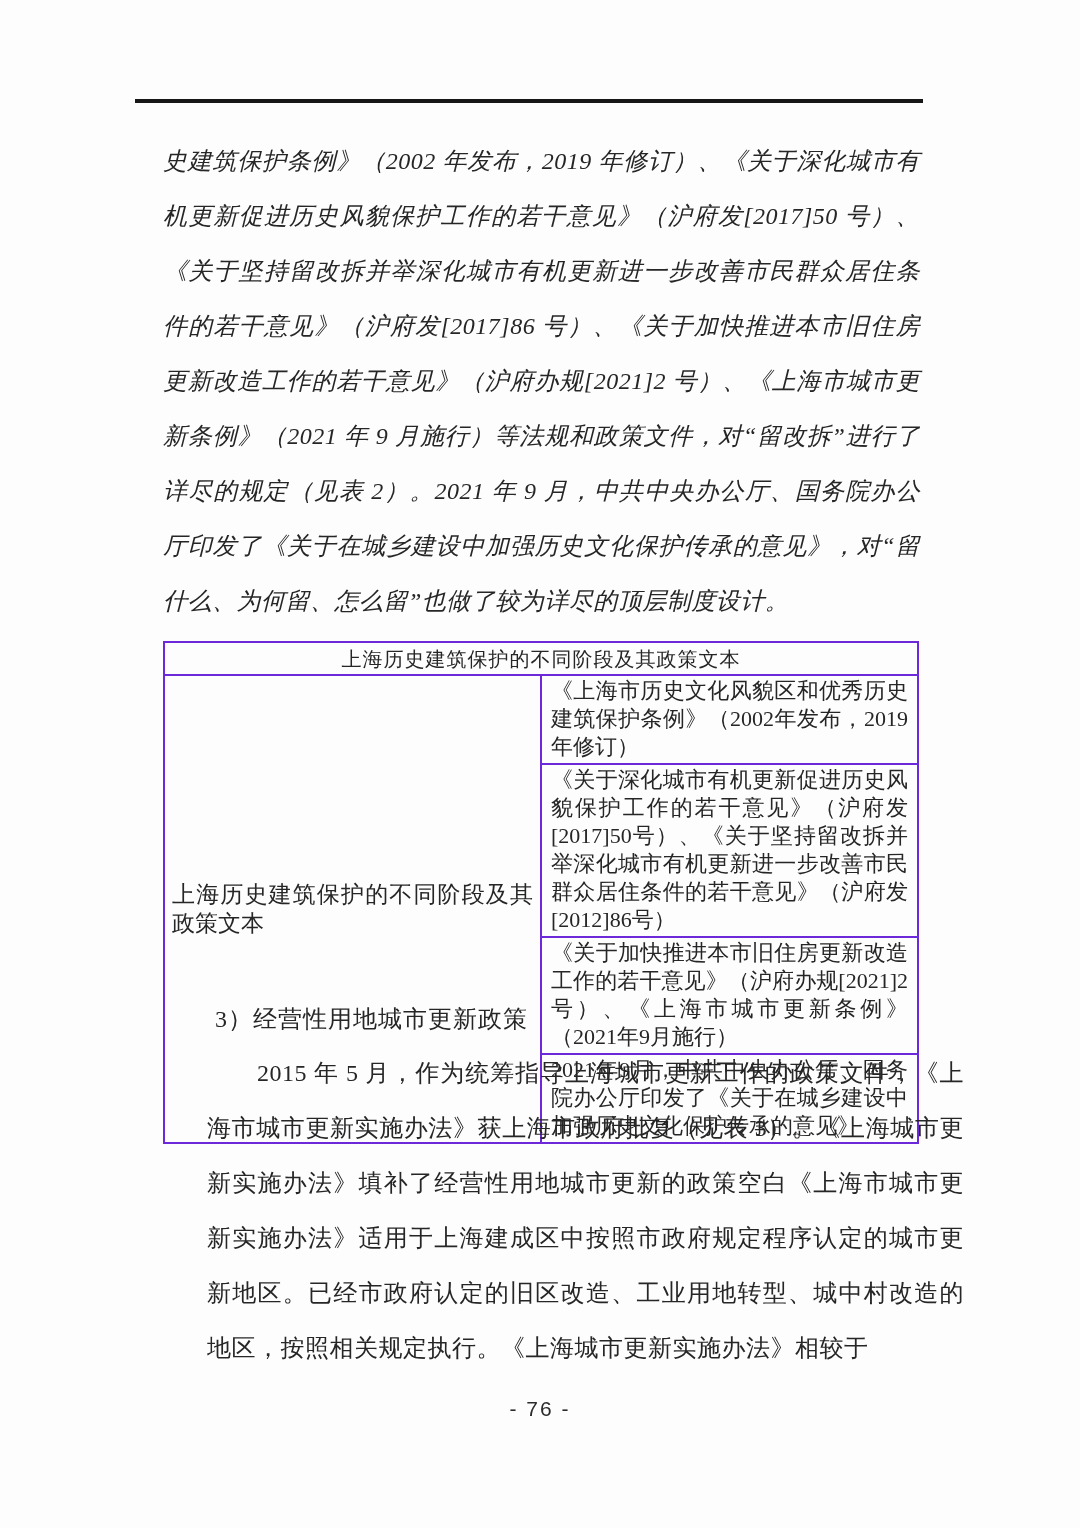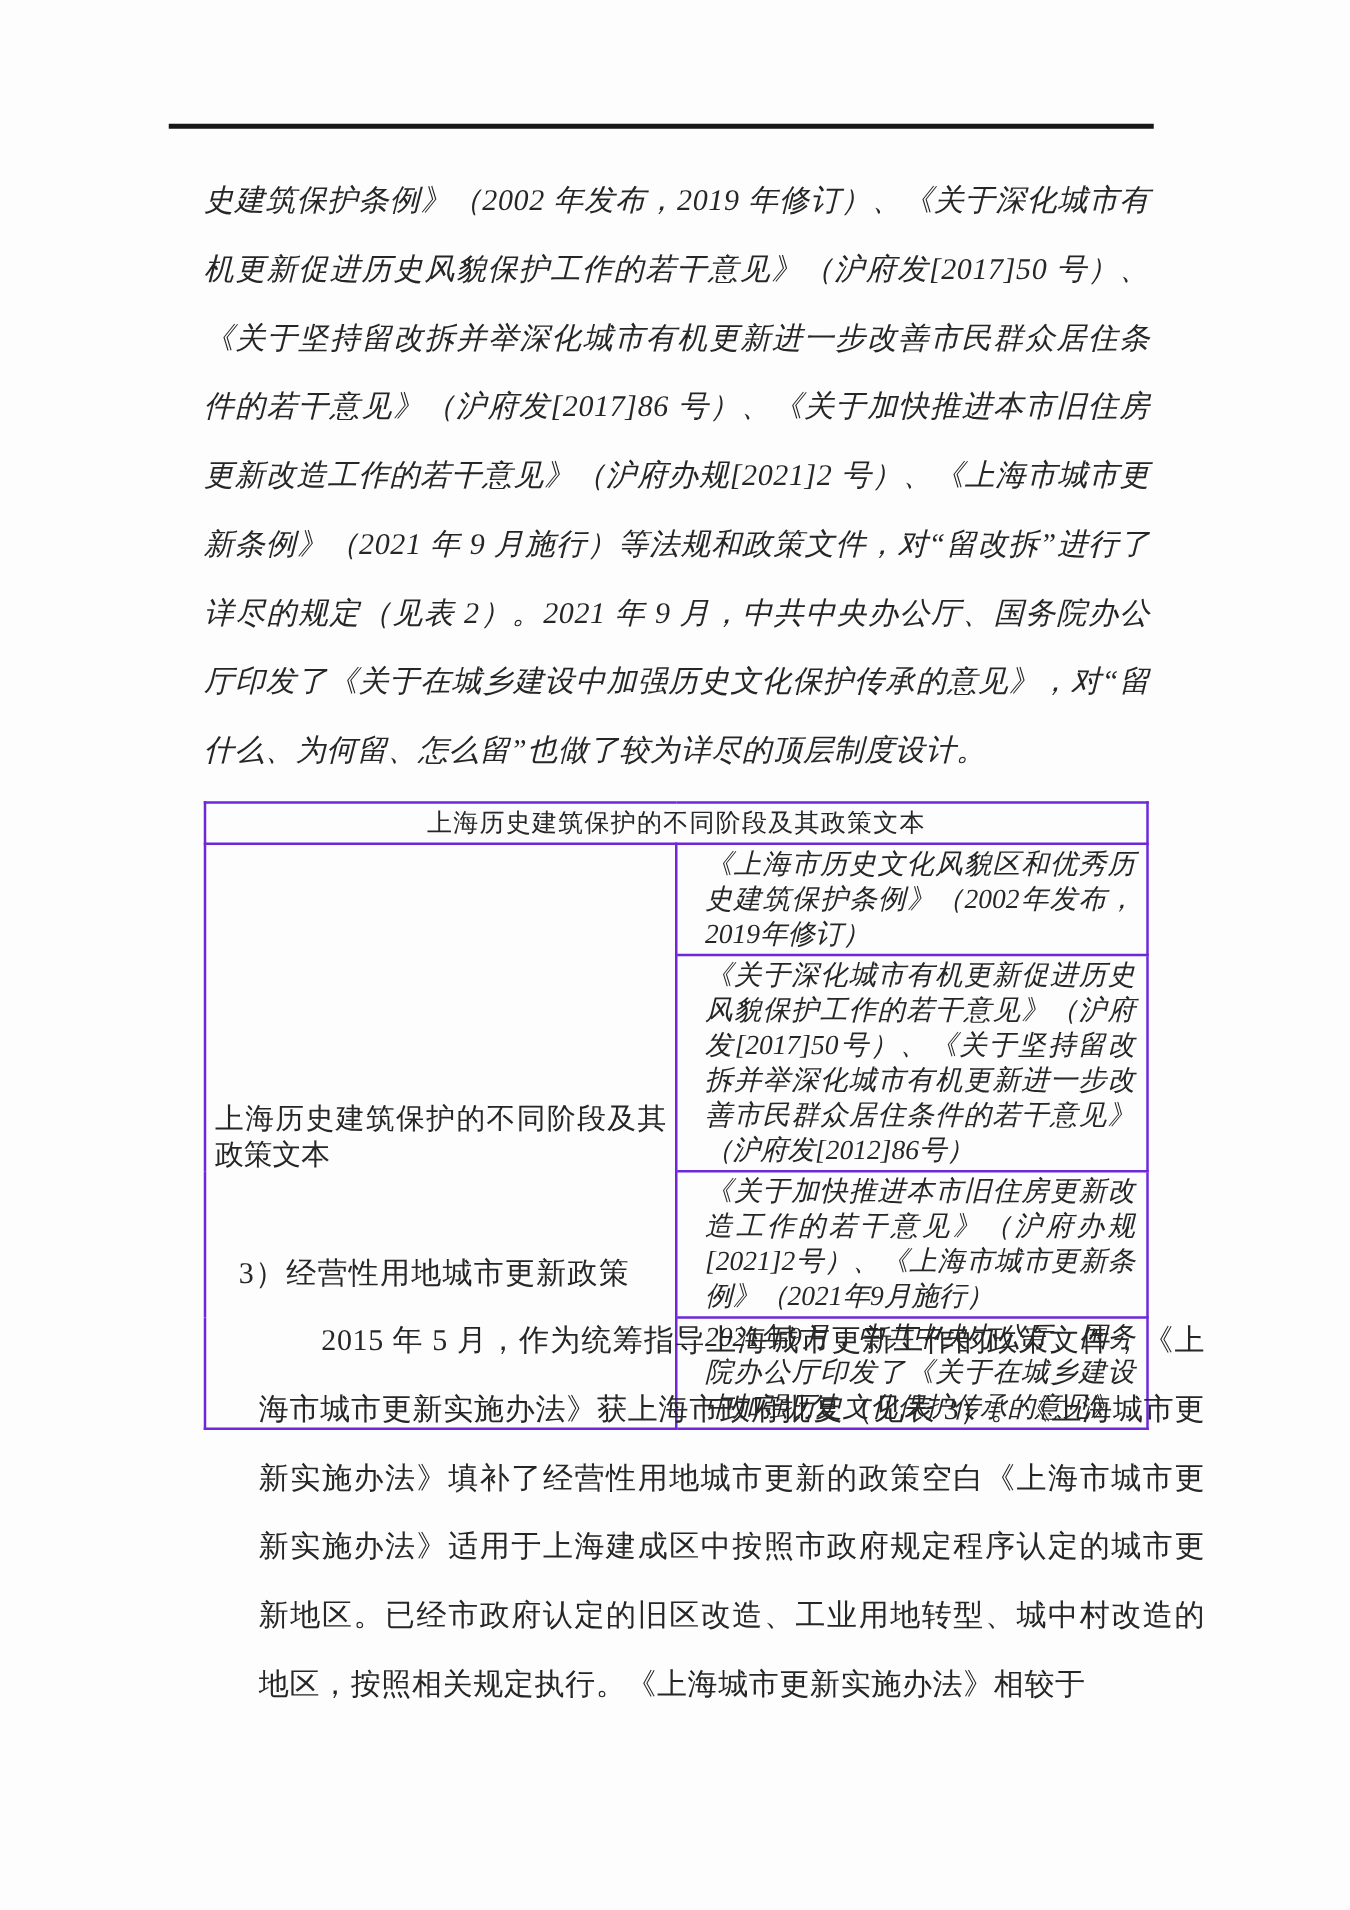--- a/index.html
+++ b/index.html
@@ -37,21 +37,21 @@
     letter-spacing: 0.5px;
   }
   .para-1 { top: 134px; font-style: italic; }
   .para-2 { top: 1046px; text-indent: 50px; margin-left: 44px; }
   .section-heading {
     position: absolute;
     left: 163px;
     top: 994px;
     width: 757px;
     margin: 0;
-    padding-left: 28px;
+    padding-left: 52px;
     font-size: 24px;
     line-height: 50px;
     font-weight: normal;
     letter-spacing: 1px;
   }
   .policy-table {
     position: absolute;
     left: 163px;
     top: 641px;
     width: 756px;
@@ -75,25 +75,24 @@
     font-size: 23px;
     line-height: 29px;
     padding: 2px 7px;
     vertical-align: middle;
     text-align: justify;
     text-justify: inter-ideograph;
   }
   .t-cell {
     font-size: 22px;
     line-height: 28px;
-    padding: 1px 9px 2px 22px;
+    padding: 1px 9px 2px 9px;
     vertical-align: middle;
     text-align: justify;
     text-justify: inter-ideograph;
-    font-style: italic;
   }
   .row-1 .t-cell { height: 54px; }
   .row-2 .t-cell { height: 112px; }
   .row-3 .t-cell { height: 84px; margin-left: 40px; }
   .row-4 .t-cell { height: 54px; }
   .page-footer {
     position: absolute;
     left: 0;
     top: 1397px;
     width: 1080px;
@@ -131,14 +130,15 @@
       <tr class="row-4">
         <td class="t-cell">2021年9月，中共中央办公厅、国务院办公厅印发了《关于在城乡建设中加强历史文化保护传承的意见》</td>
       </tr>
     </tbody>
   </table>
 
   <h3 class="section-heading">3）经营性用地城市更新政策</h3>
 
   <p class="para para-2">2015 年 5 月，作为统筹指导上海城市更新工作的政策文件，《上海市城市更新实施办法》获上海市政府批复（见表 3）。《上海城市更新实施办法》填补了经营性用地城市更新的政策空白《上海市城市更新实施办法》适用于上海建成区中按照市政府规定程序认定的城市更新地区。已经市政府认定的旧区改造、工业用地转型、城中村改造的地区，按照相关规定执行。《上海城市更新实施办法》相较于</p>
 
+  <div class="page-footer">- 76 -</div>
 
 </div>
 
 </body></html>

